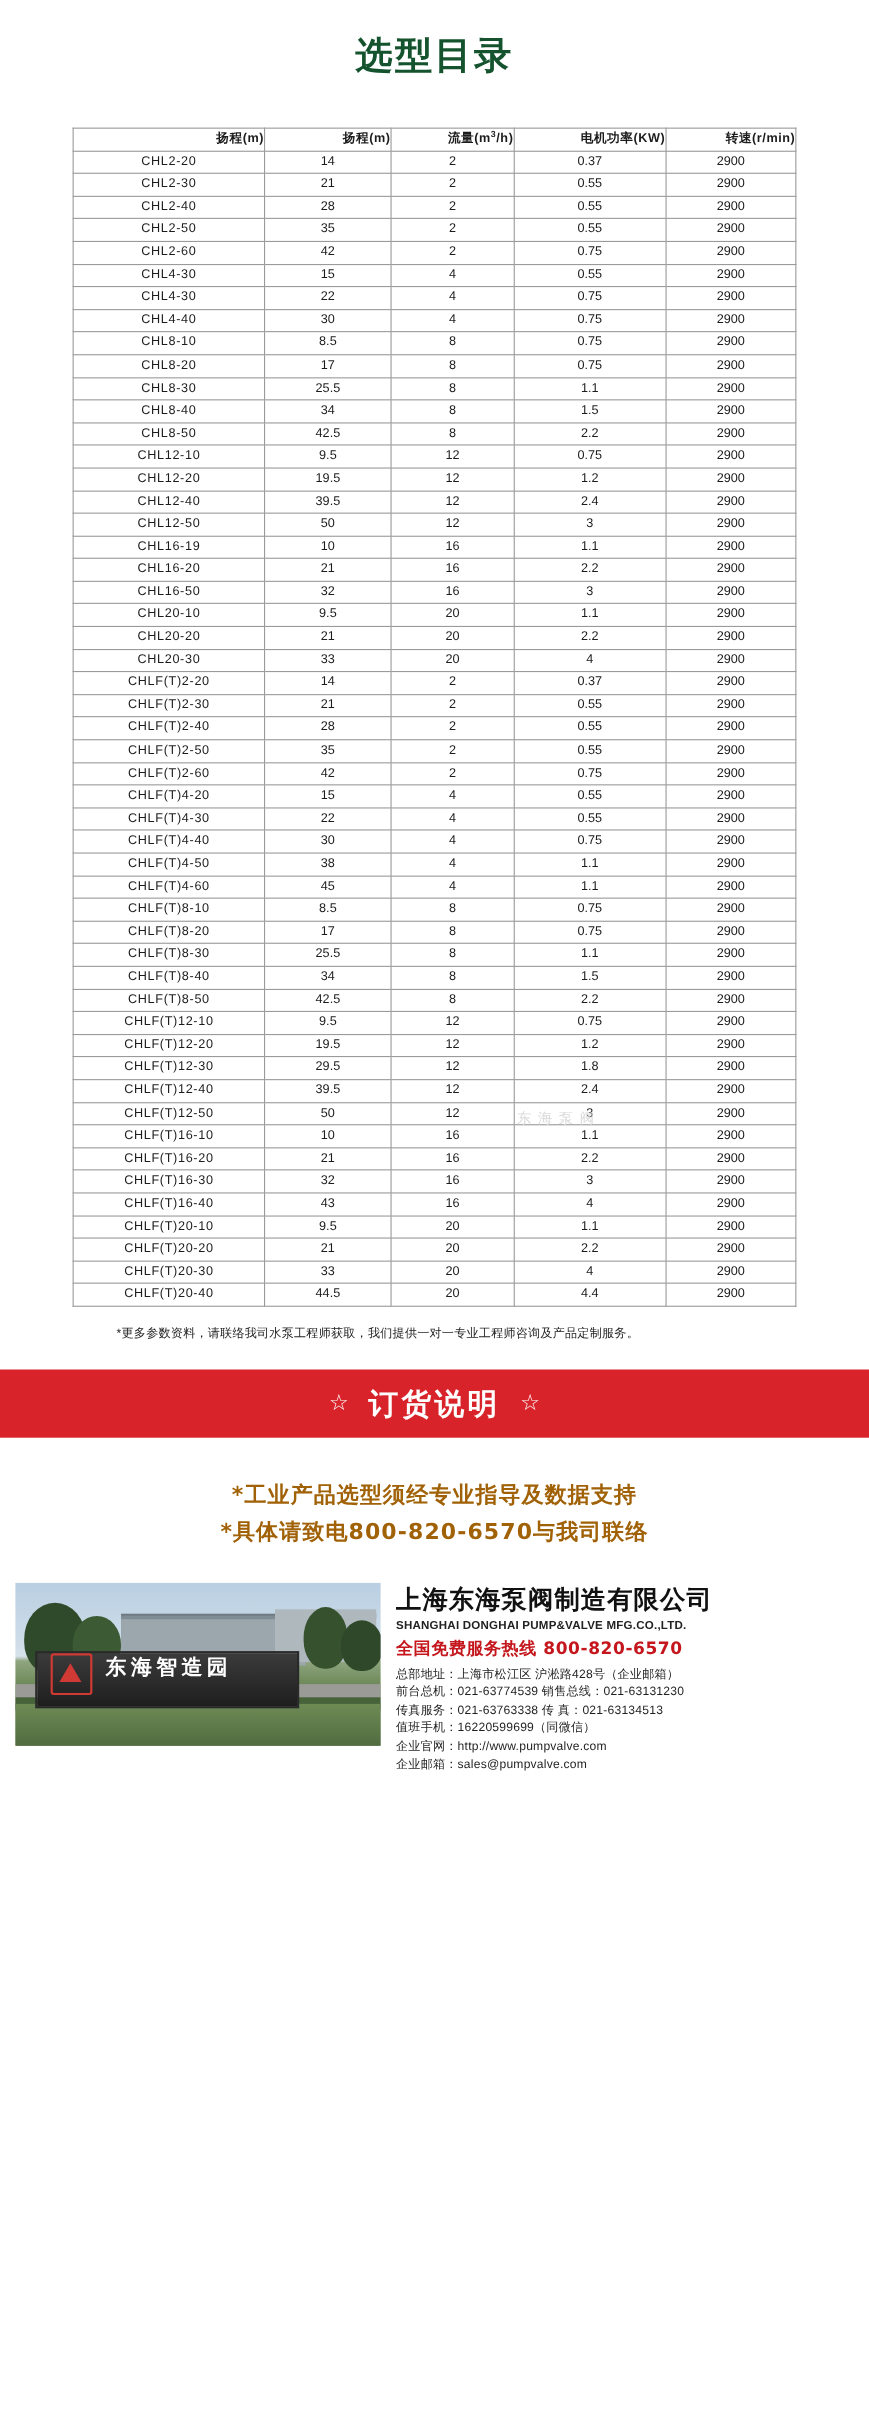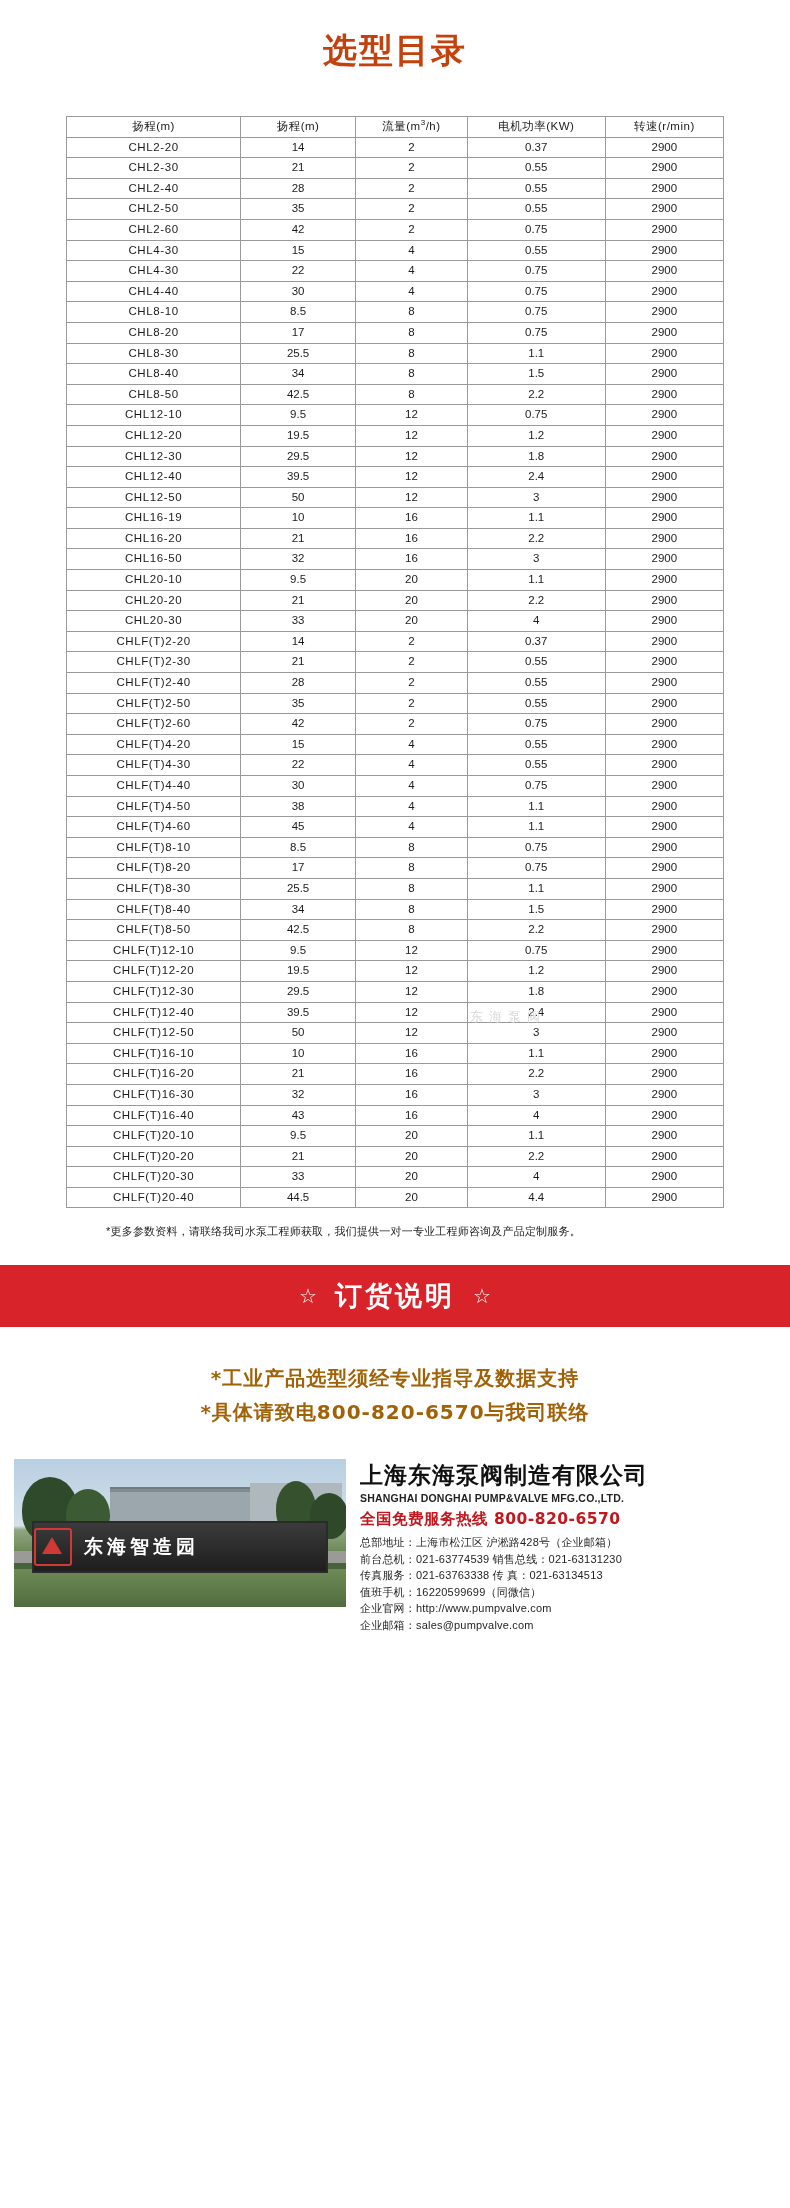--- a/index.html
+++ b/index.html
@@ -23,21 +23,21 @@
   .title-wrap {
     padding-top: 28px;
     padding-bottom: 10px;
     text-align: center;
   }
   .page-title {
     font-family: "DejaVu Sans", sans-serif;
     font-size: 34px;
     font-weight: bold;
     letter-spacing: 2px;
-    color: #c2410c;
+    color: #14532d;
   }
 
   
   .table-area {
     padding: 32px 66px 0 66px;
   }
   table.spec {
     border-collapse: collapse;
     width: 100%;
     font-size: 11.5px;
@@ -47,22 +47,23 @@
     border: 1px solid #9a9a9a;
     text-align: center;
     padding: 0;
     height: 19.6px;
     line-height: 19.6px;
     color: #1c1c1c;
     font-weight: normal;
     white-space: nowrap;
   }
   table.spec th {
-    font-weight: normal;
+    font-weight: bold;
     letter-spacing: 0.5px;
+    text-align: right;
   }
   table.spec td.model {
     letter-spacing: 0.6px;
   }
   .sup-wrap { position: relative; }
   .sup {
     font-size: 8px;
     vertical-align: super;
     line-height: 0;
   }
@@ -179,26 +180,27 @@
   }
   .photo .hedge {
     position: absolute;
     left: 0; top: 104px; width: 100%; height: 12px;
     background: #46633a;
   }
   
   .photo .sign {
     position: absolute;
     left: 18px; top: 62px;
-    width: 296px; height: 52px;
+    width: 240px; height: 52px;
     background: linear-gradient(#3b3b3b, #1e1e1e);
     border: 2px solid #2a2a2a;
     display: flex;
-    align-items: center;
+    align-items: flex-start;
     gap: 12px;
+    padding-left: 12px;
     box-sizing: border-box;
   }
   .photo .sign .logo {
     width: 34px; height: 34px;
     border: 2px solid #d13a34;
     border-radius: 3px;
     position: relative;
     flex: 0 0 auto;
   }
   .photo .sign .logo:before {
@@ -391,27 +393,20 @@
             <td>2900</td>
           </tr>
           <tr>
             <td class="model">CHL12-20</td>
             <td>19.5</td>
             <td>12</td>
             <td>1.2</td>
             <td>2900</td>
           </tr>
           <tr>
-            <td class="model">CHL12-30</td>
-            <td>29.5</td>
-            <td>12</td>
-            <td>1.8</td>
-            <td>2900</td>
-          </tr>
-          <tr>
             <td class="model">CHL12-40</td>
             <td>39.5</td>
             <td>12</td>
             <td>2.4</td>
             <td>2900</td>
           </tr>
           <tr>
             <td class="model">CHL12-50</td>
             <td>50</td>
             <td>12</td>

